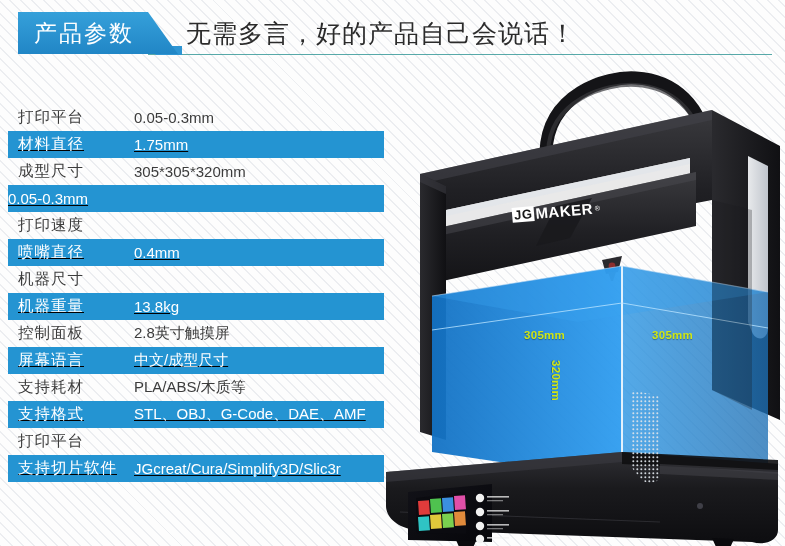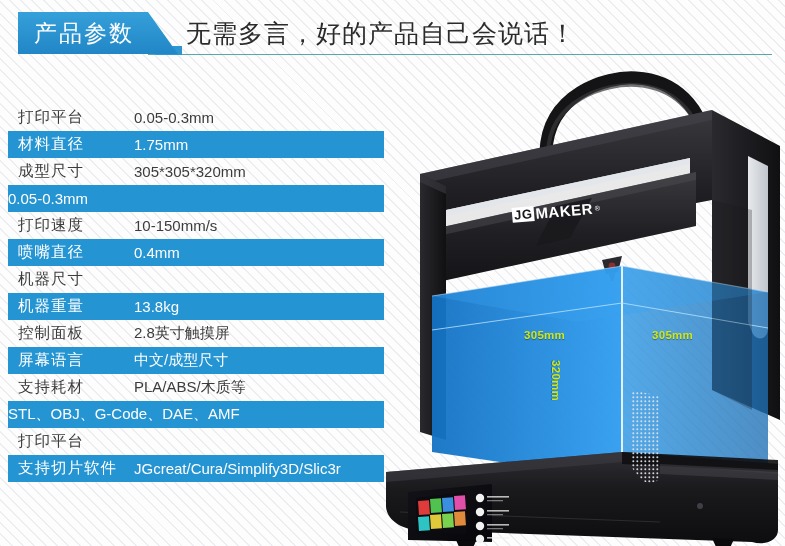--- a/index.html
+++ b/index.html
@@ -96,20 +96,21 @@
   }
   .spec-row {
     position: relative;
     height: 27px;
     display: flex;
     align-items: center;
     box-sizing: border-box;
   }
   .spec-row.alt {
     background: #2494d2;
+    text-decoration: underline;
   }
   .spec-label {
     width: 126px;
     flex: 0 0 126px;
     padding-left: 10px;
     box-sizing: border-box;
     font-size: 15.5px;
     color: #3c3c3c;
     letter-spacing: 1px;
     white-space: nowrap;
@@ -208,21 +209,20 @@
       </div>
       <div class="spec-row">
         <div class="spec-label">成型尺寸</div>
         <div class="spec-value">305*305*320mm</div>
       </div>
       <div class="spec-row alt">
         <div class="spec-value">0.05-0.3mm</div>
       </div>
       <div class="spec-row">
         <div class="spec-label">打印速度</div>
-        <div class="spec-value">10-150mm/s</div>
       </div>
       <div class="spec-row alt">
         <div class="spec-label">喷嘴直径</div>
         <div class="spec-value">0.4mm</div>
       </div>
       <div class="spec-row">
         <div class="spec-label">机器尺寸</div>
       </div>
       <div class="spec-row alt">
         <div class="spec-label">机器重量</div>
@@ -234,20 +234,21 @@
       </div>
       <div class="spec-row alt">
         <div class="spec-label">屏幕语言</div>
         <div class="spec-value">中文/成型尺寸</div>
       </div>
       <div class="spec-row">
         <div class="spec-label">支持耗材</div>
         <div class="spec-value">PLA/ABS/木质等</div>
       </div>
       <div class="spec-row alt">
+        <div class="spec-label">支持格式</div>
         <div class="spec-value">STL、OBJ、G-Code、DAE、AMF</div>
       </div>
       <div class="spec-row">
         <div class="spec-label">打印平台</div>
       </div>
       <div class="spec-row alt">
         <div class="spec-label">支持切片软件</div>
         <div class="spec-value">JGcreat/Cura/Simplify3D/Slic3r</div>
       </div>
     </div>

